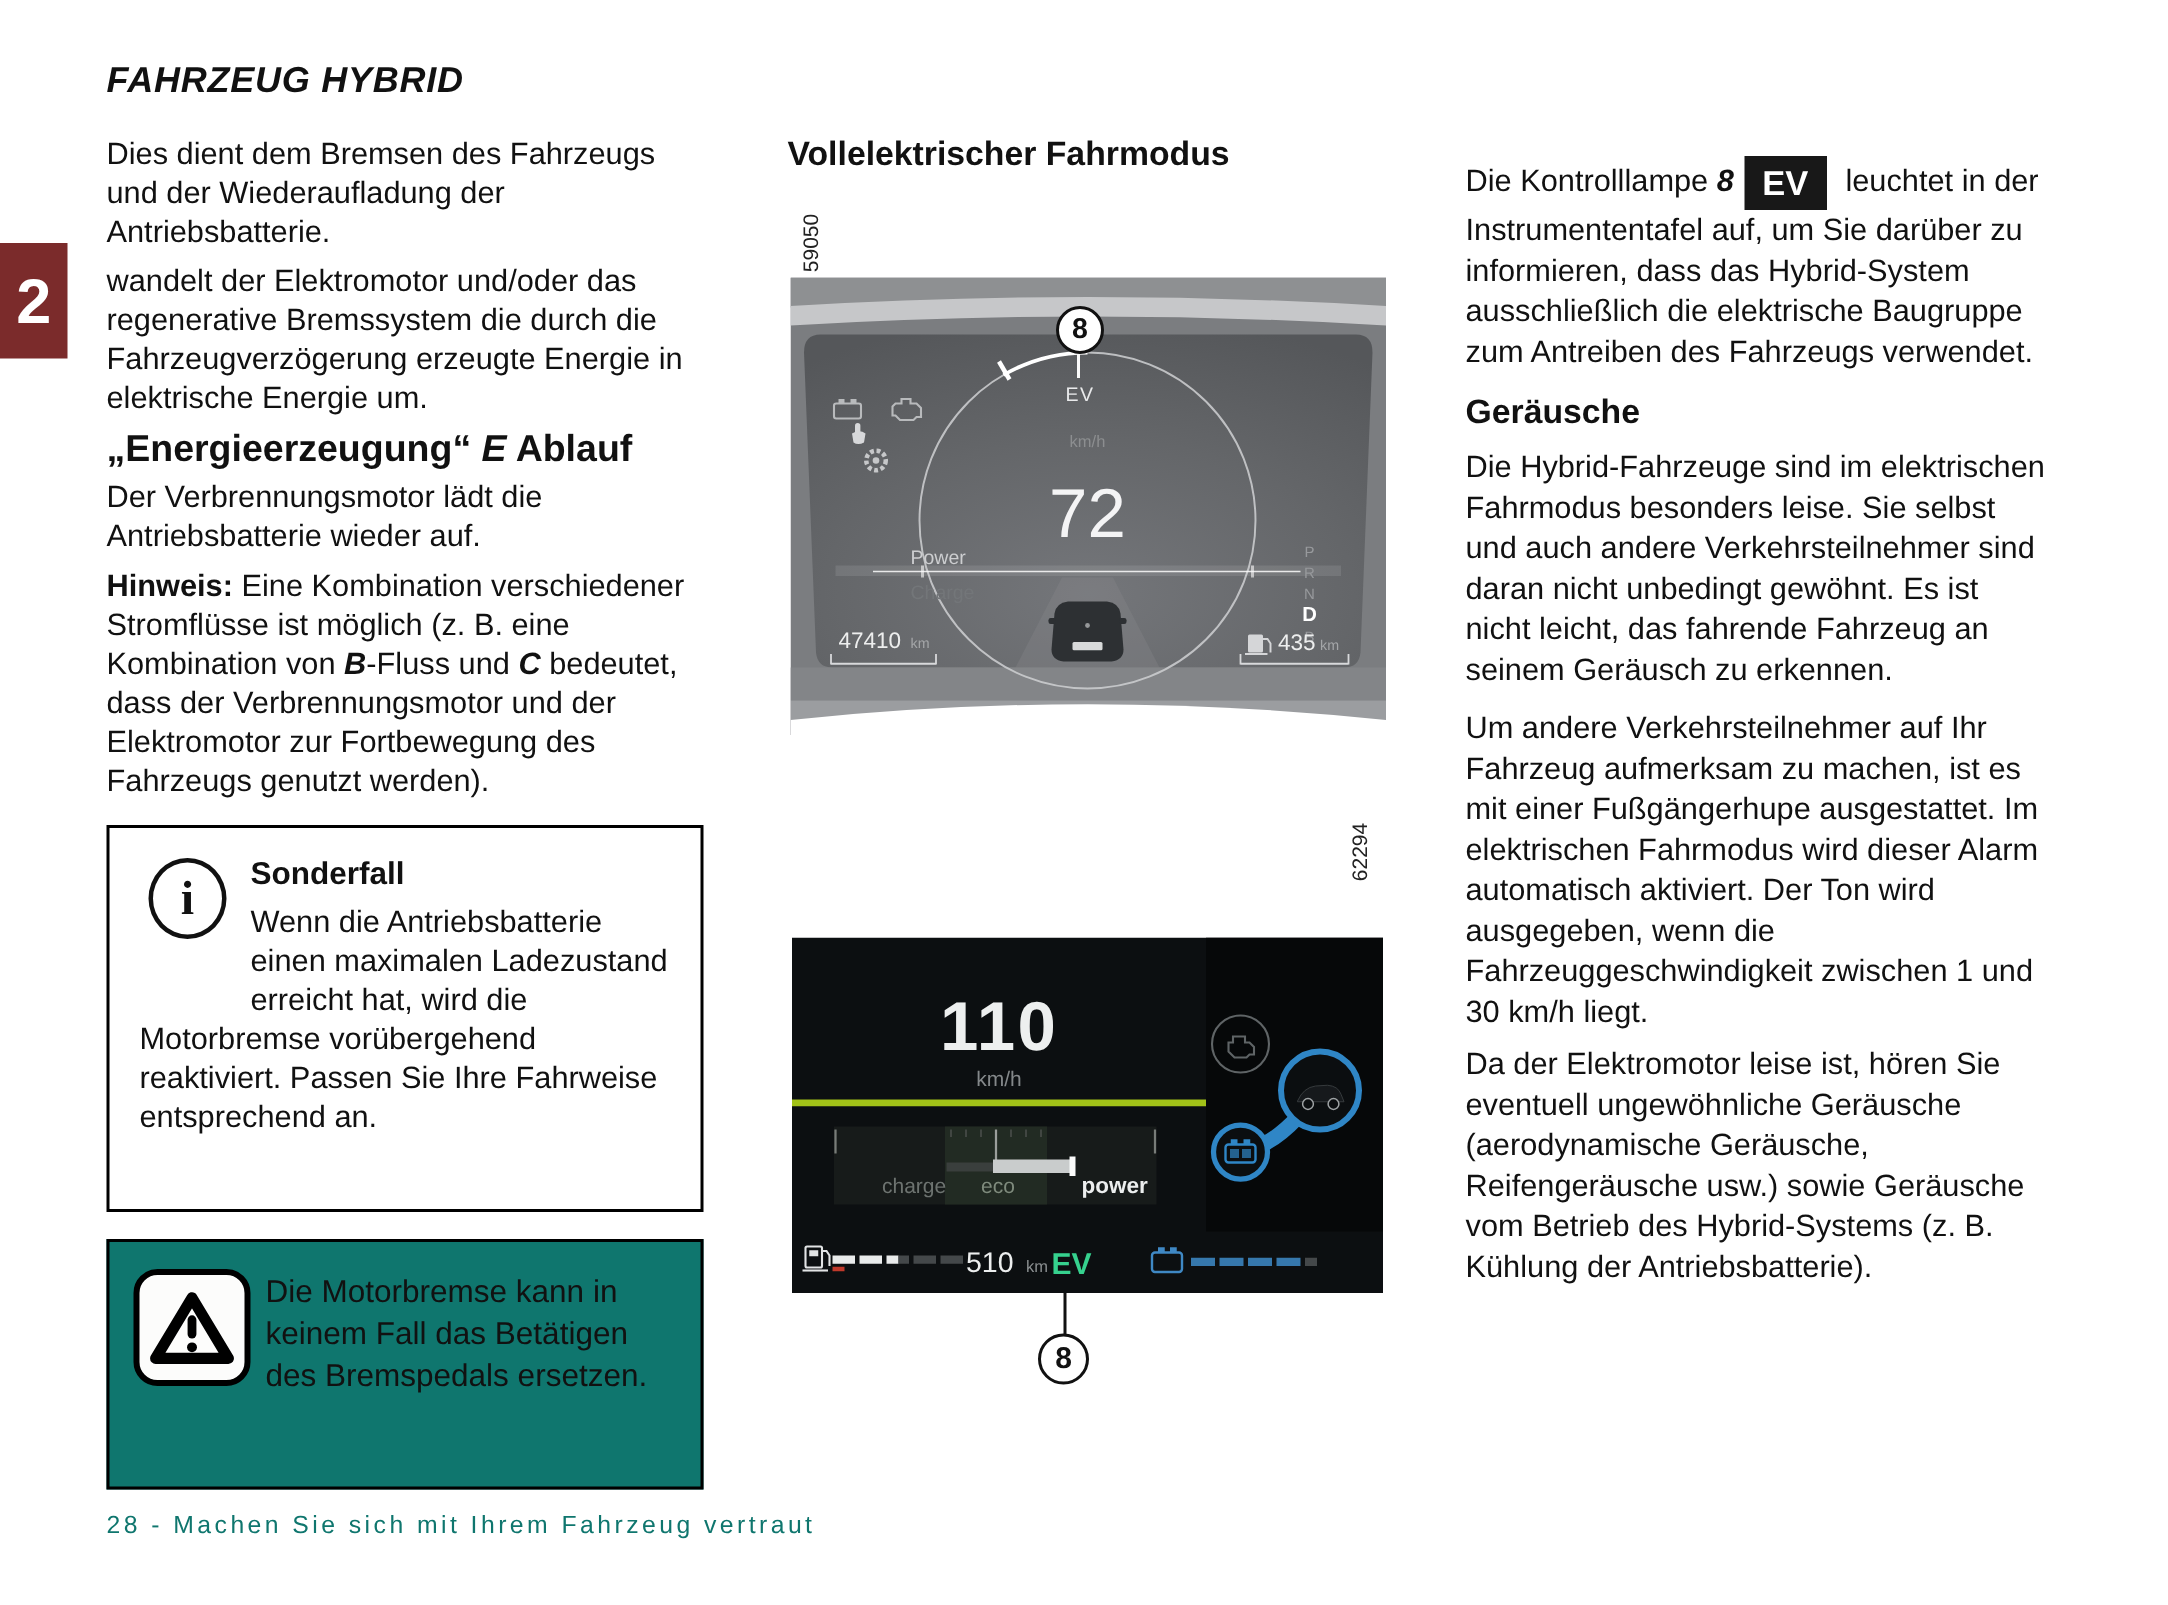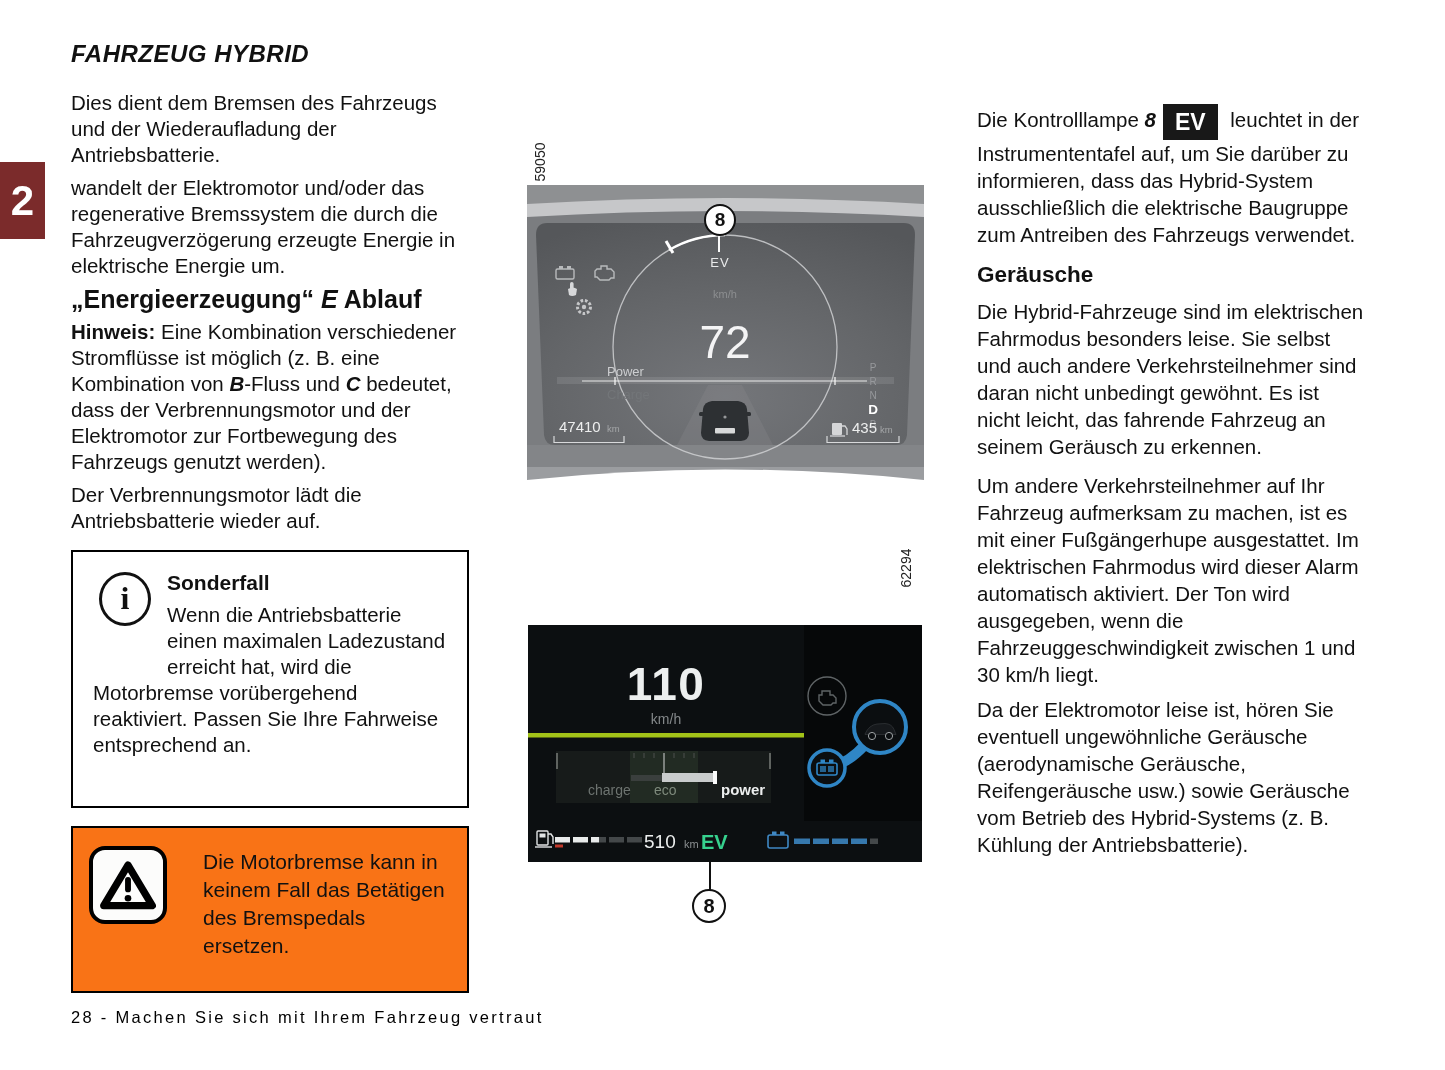--- a/index.html
+++ b/index.html
@@ -21,27 +21,27 @@
   .bold{font-weight:700;}
   .col-heading{font-size:22.5px;font-weight:700;margin:14px 0 10px 0;}
   
   .info-box{margin-top:16px;border:2.5px solid #000;height:258px;box-sizing:border-box;
         padding:16px 18px 14px 20px;font-size:20.5px;line-height:26px;}
   .info-icon{float:left;width:46px;height:46px;border:3.5px solid #111;border-radius:50%;
         margin:4px 16px 30px 6px;display:flex;align-items:center;justify-content:center;
         font-family:"Liberation Serif",serif;font-size:32px;font-weight:600;padding-bottom:2px;box-sizing:content-box;}
   .info-title{font-weight:700;font-size:21px;margin:2px 0 6px 0;}
   
-  .warning-box{margin-top:18px;height:167px;box-sizing:border-box;background:#f97316;
-        border:2.5px solid #000;padding:18px 16px;display:flex;gap:36px;align-items:flex-start;}
+  .warning-box{margin-top:18px;height:167px;box-sizing:border-box;background:#0f766e;
+        border:2.5px solid #000;padding:18px 16px;display:flex;gap:10px;align-items:flex-start;}
   .warning-icon{flex:none;width:78px;height:78px;border:4.5px solid #000;border-radius:16px;
         background:#fcfcfb;display:flex;align-items:center;justify-content:center;box-sizing:border-box;}
   .warning-text{font-size:21px;line-height:28px;padding-top:2px;}
   
-  .page-footer{position:absolute;left:71px;top:1008px;font-size:16.5px;letter-spacing:2.3px;color:#000000;}
+  .page-footer{position:absolute;left:71px;top:1008px;font-size:16.5px;letter-spacing:2.3px;color:#0f766e;}
   
   .mid-heading{position:absolute;left:525px;top:90px;font-size:22.5px;font-weight:700;}
   .fig-num{position:absolute;width:60px;height:16px;line-height:16px;text-align:center;
         font-size:14px;color:#222;transform:rotate(-90deg);}
   .fig1-num{left:510px;top:154px;}
   .fig2-num{left:876px;top:560px;}
   .fig1-svg{position:absolute;left:527px;top:185px;width:397px;height:305px;}
   .fig2-svg{position:absolute;left:528px;top:625px;width:394px;height:237px;}
   .callout{position:absolute;background:#fff;border:2.5px solid #111;border-radius:50%;
         display:flex;align-items:center;justify-content:center;font-weight:700;z-index:5;}
@@ -76,41 +76,42 @@
 <div class="page">
 
   <div class="chapter-tab">2</div>
 
   <div class="page-title">FAHRZEUG HYBRID</div>
 
   <div class="col-left">
     <p class="body-text">Dies dient dem Bremsen des Fahrzeugs und der Wiederaufladung der Antriebsbatterie.</p>
     <p class="body-text">wandelt der Elektromotor und/oder das regenerative Bremssystem die durch die Fahrzeugverzögerung erzeugte Energie in elektrische Energie um.</p>
     <p class="sub-heading"><span>„Energieerzeugung“ </span><span class="ref">E</span><span> Ablauf</span></p>
+    <p class="body-text">Der Verbrennungsmotor lädt die Antriebsbatterie wieder auf.</p>
     <p class="body-text"><span class="bold">Hinweis:</span><span> Eine Kombination verschiedener Stromflüsse ist möglich (z. B. eine Kombination von </span><span class="ref">B</span><span>-Fluss und </span><span class="ref">C</span><span> bedeutet, dass der Verbrennungsmotor und der Elektromotor zur Fortbewegung des Fahrzeugs genutzt werden).</span></p>
-    <p class="body-text">Der Verbrennungsmotor lädt die Antriebsbatterie wieder auf.</p>
 
     <div class="info-box">
       <div class="info-icon">i</div>
       <div class="info-title">Sonderfall</div>
       <div>Wenn die Antriebsbatterie einen maximalen Ladezustand erreicht hat, wird die Motorbremse vorübergehend reaktiviert. Passen Sie Ihre Fahrweise entsprechend an.</div>
     </div>
 
     <div class="warning-box">
       <div class="warning-icon">
         <svg width="56" height="50" viewBox="0 0 76 68">
           <path d="M38,7 L71,62 H5 Z" fill="#fdfdfc" stroke="#000" stroke-width="10" stroke-linejoin="round"></path>
           <rect x="34" y="23" width="8" height="21" rx="4" fill="#000"></rect>
           <circle cx="38" cy="52" r="4.5" fill="#000"></circle>
         </svg>
       </div>
       <div class="warning-text">Die Motorbremse kann in keinem Fall das Betätigen des Bremspedals ersetzen.</div>
     </div>
   </div>
 
+  <div class="mid-heading">Vollelektrischer Fahrmodus</div>
   <div class="fig-num fig1-num">59050</div>
 
   <svg class="fig1-svg" viewBox="0 0 397 305">
     <defs>
       <radialGradient id="scr" cx="50%" cy="78%" r="85%">
         <stop offset="0%" stop-color="#74767a"></stop>
         <stop offset="55%" stop-color="#646669"></stop>
         <stop offset="100%" stop-color="#55575a"></stop>
       </radialGradient>
     </defs>

